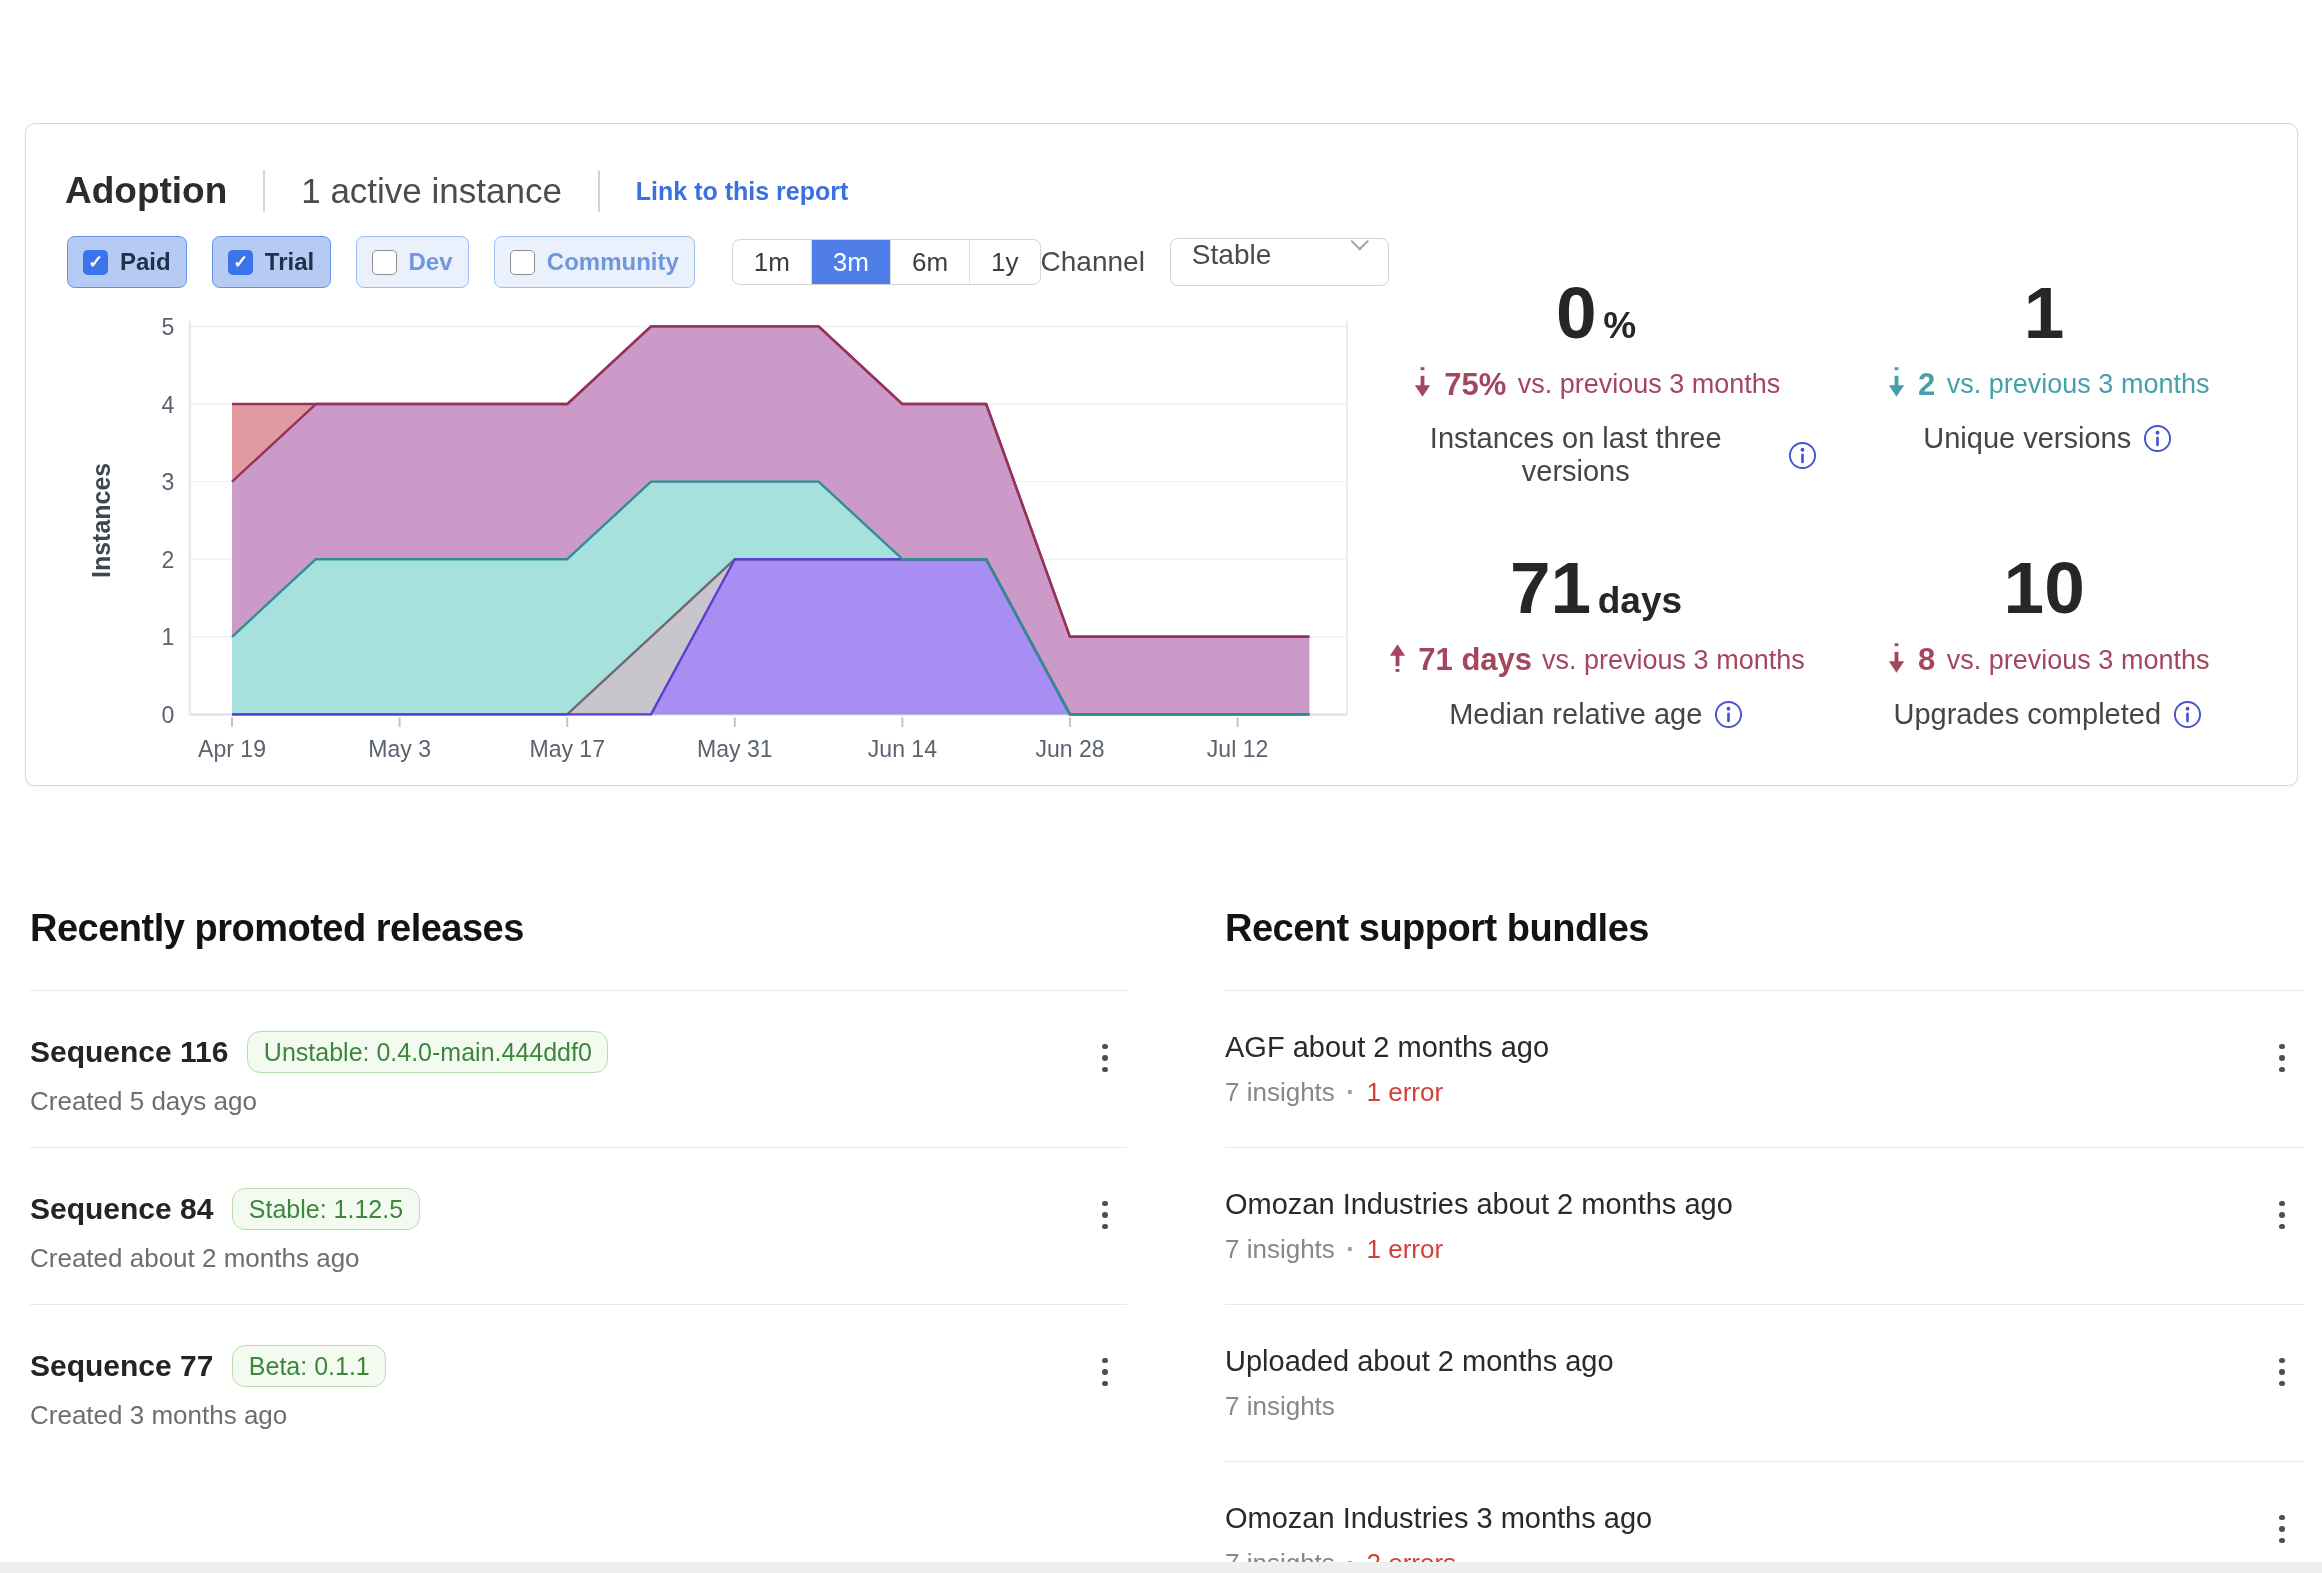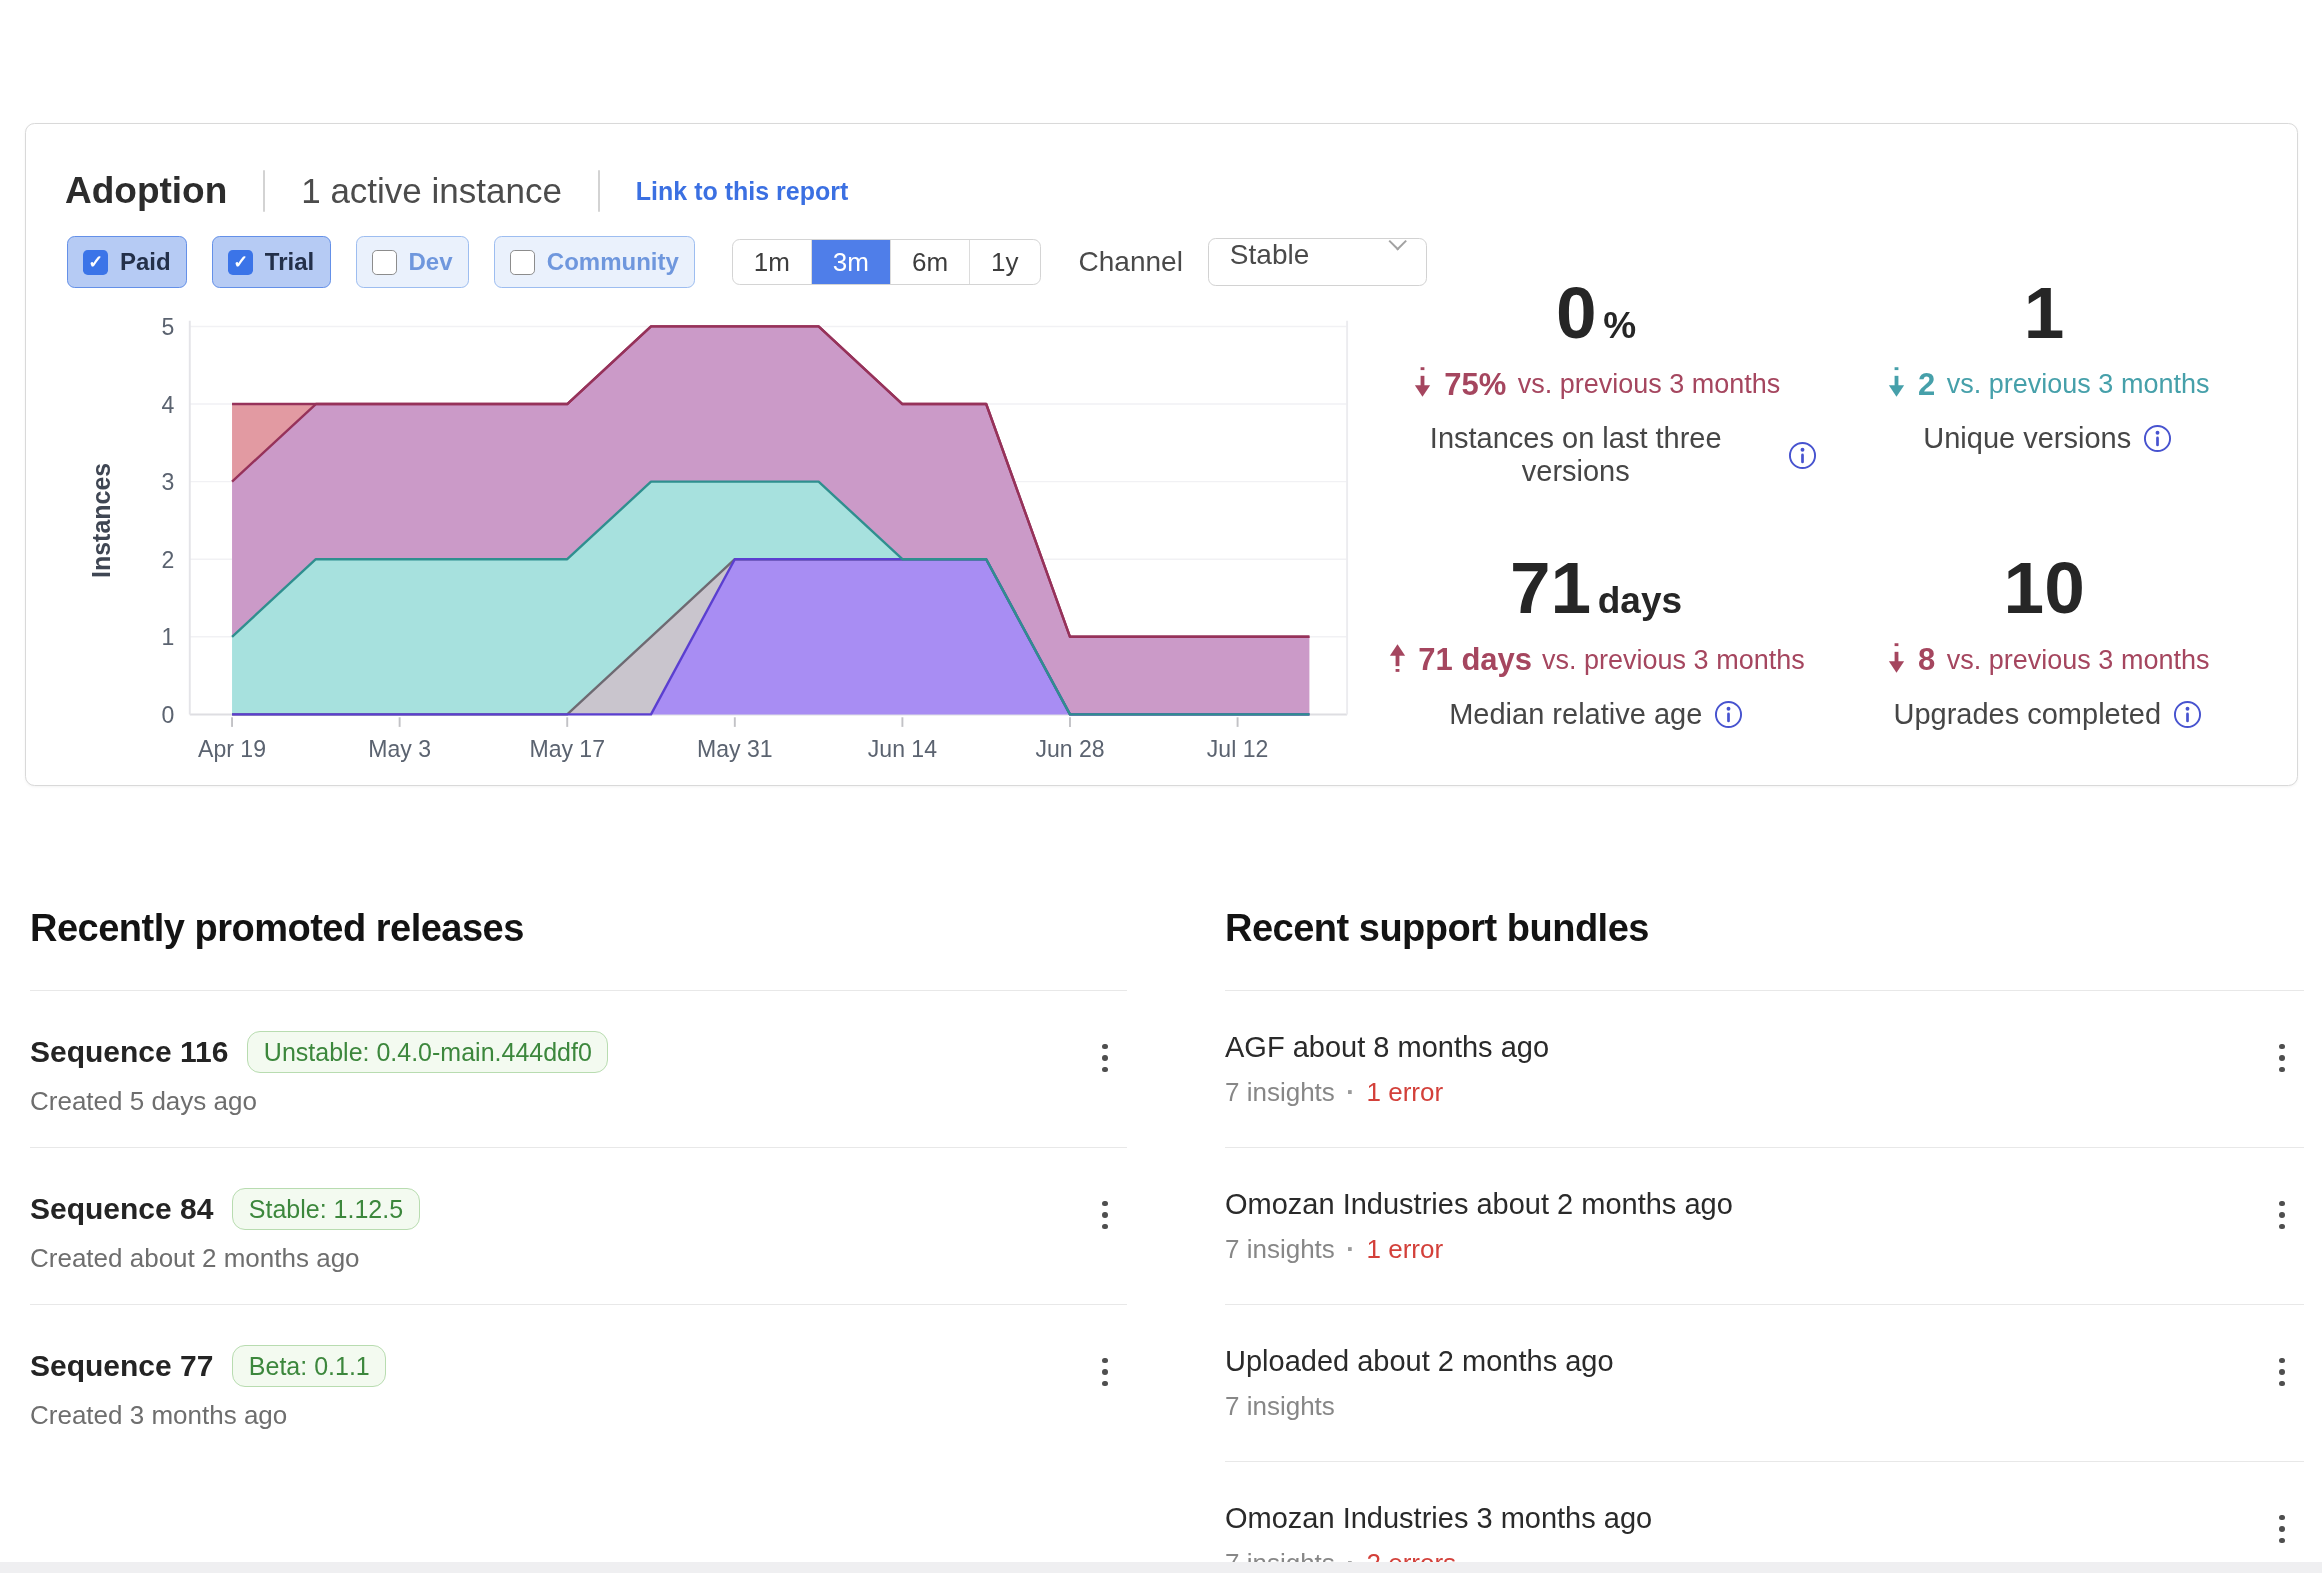--- a/index.html
+++ b/index.html
@@ -31,21 +31,21 @@
   .cbox { width:25px; height:25px; border-radius:4.8px; margin-right:11.5px; display:flex;
     align-items:center; justify-content:center; font-size:18px; line-height:1; }
   .chip.checked .cbox { background:#3b74e8; color:#fff; }
   .chip.unchecked .cbox { background:#fff; border:1.9px solid #8c8c8c; color:transparent; }
   .segmented { display:flex; margin-left:11.5px; border:1px solid #d4d4d4; border-radius:7.7px;
     overflow:hidden; height:46px; background:#fff; }
   .segment { display:flex; align-items:center; justify-content:center; padding:0 21px;
     font-size:26px; color:#3d3d3d; cursor:pointer; border-left:1px solid #dcdcdc; }
   .segment:first-child { border-left:none; }
   .segment.selected { background:#4f7ee9; color:#fff; }
-  .channel-label { margin-left:38px; font-size:28px; color:#4a4a4a; }
+  .channel-label { font-size:28px; color:#4a4a4a; }
   .channel-select { margin-left:25px; width:219px; height:48px; border:1px solid #d2d2d2;
     border-radius:7.7px; display:flex; justify-content:space-between;
     padding:0 21px; font-size:28px; color:#4a4a4a; cursor:pointer; background:#fff; }
   .chevron { width:13.4px; height:13.4px; border-right:2.9px solid #a2a2a2; border-bottom:2.9px solid #a2a2a2;
     transform:rotate(45deg) translate(-2.9px,-2.9px); }
   
   #chart { position:absolute; left:61px; top:188px; }
   #chart text { font-family:"Liberation Sans", sans-serif; }
   
   .stats-grid { position:absolute; left:1349px; top:152px; display:grid;
@@ -322,21 +322,21 @@
       </div>
       <button class="view-all-btn">View all releases</button>
     </div>
   </div>
 
   <div class="col col-right">
     <div class="section-heading">Recent support bundles</div>
     <div class="list">
       <div class="list-item">
         <div class="item-title-row">
-          <span class="bundle-title">AGF about 8 months ago</span>
+          <span class="bundle-title">AGF about 2 months ago</span>
         </div>
         <div class="item-sub">
           <span class="bundle-insights">7 insights</span>
           <span class="bundle-dot">·</span>
           <span class="bundle-errors">1 error</span>
         </div>
         <div class="kebab">
             <i></i>
             <i></i>
             <i></i>

